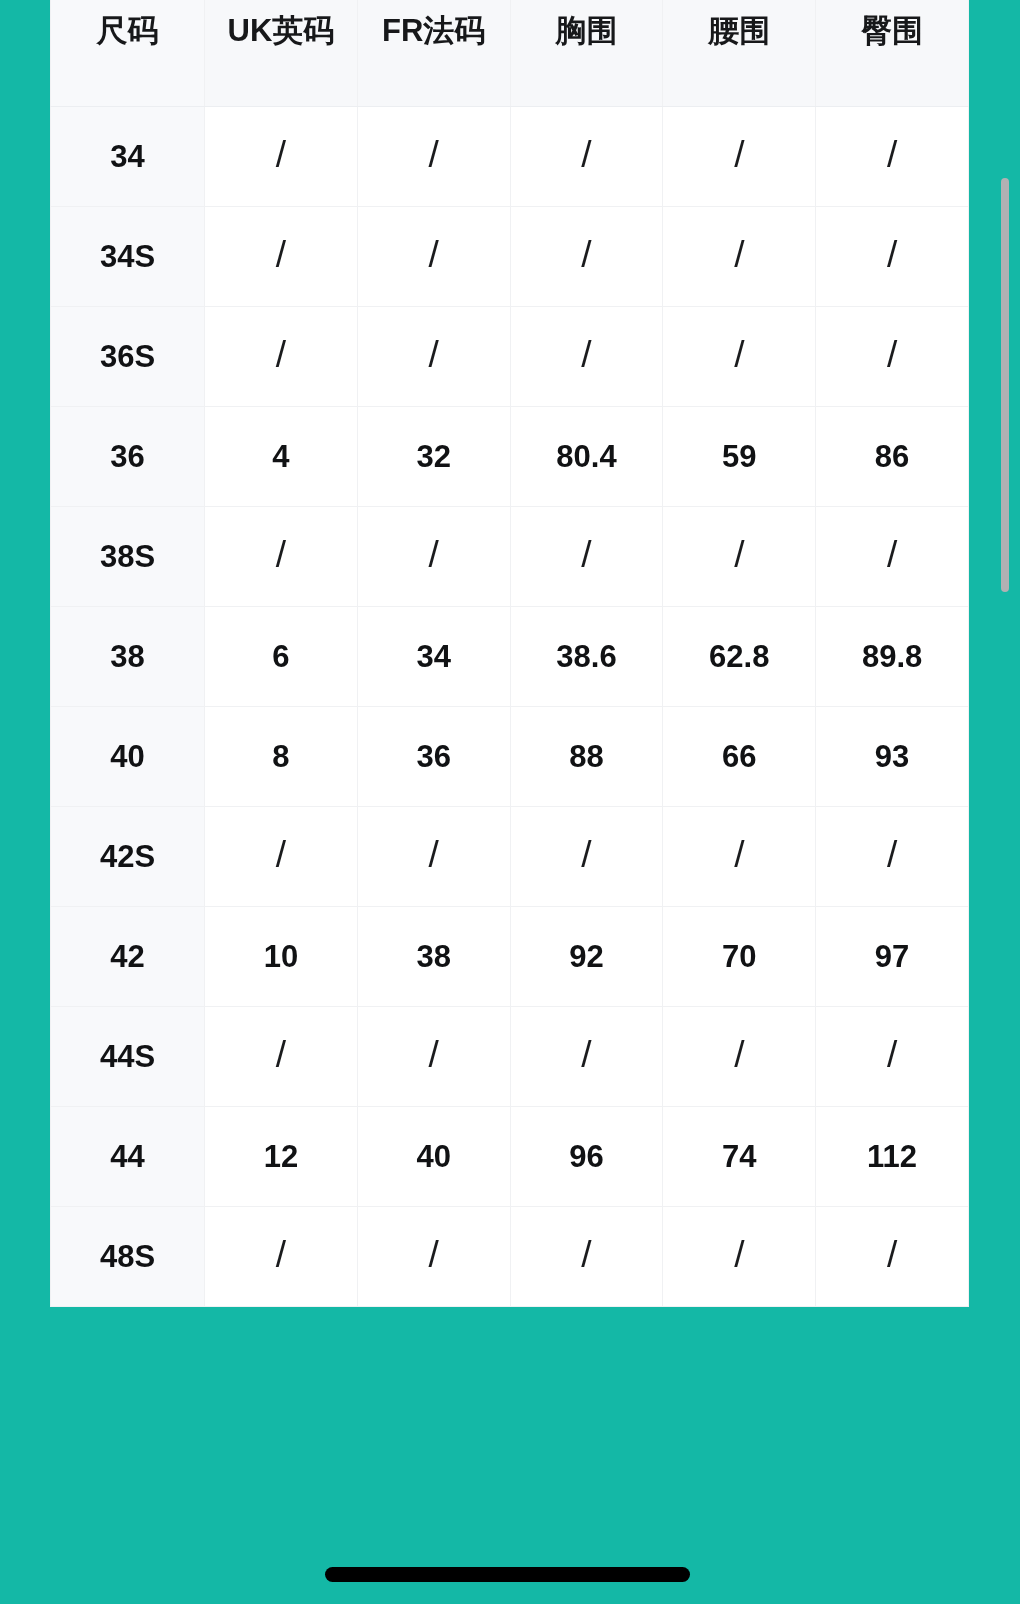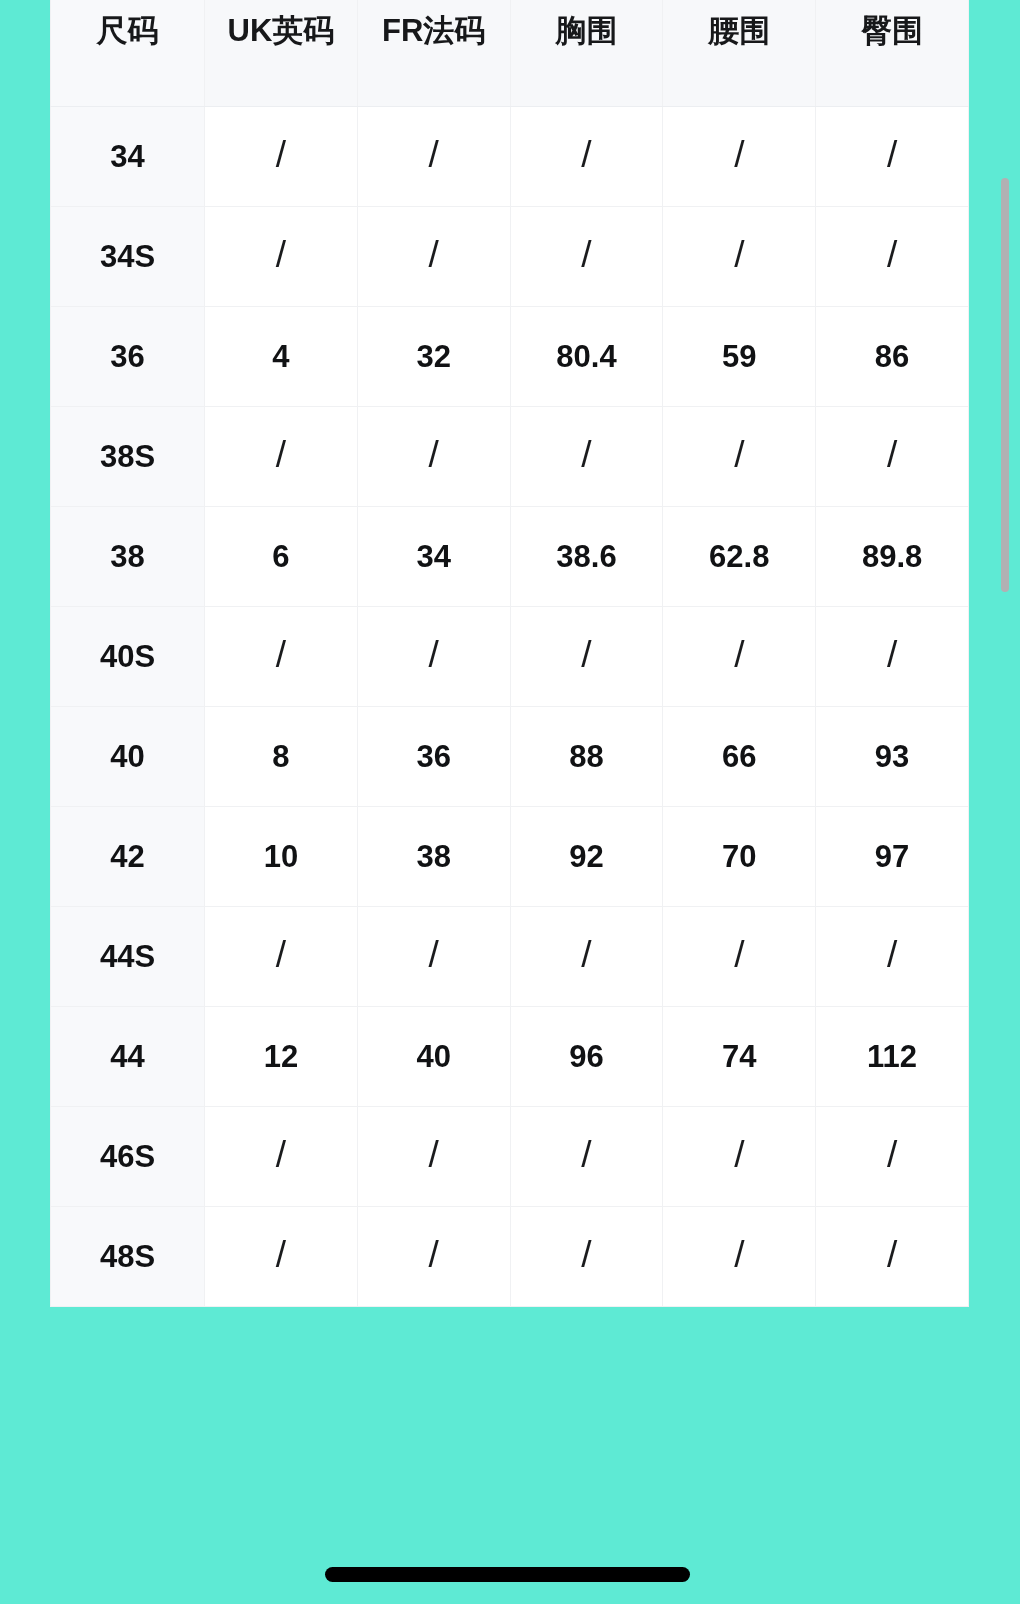--- a/index.html
+++ b/index.html
@@ -16,21 +16,21 @@
   }
 
   
   #size-table-viewport {
     position: absolute;
     left: 0;
     top: 0;
     width: 1020px;
     height: 1604px;
     overflow: hidden;
-    background: #5eead4;
+    background: #14b8a6;
   }
 
   
   #size-table {
     position: absolute;
     left: 50px;
     top: -44px;            
     width: 918px;
     border-collapse: collapse;
     table-layout: fixed;
@@ -147,20 +147,28 @@
         </tr>
         <tr>
           <td>34S</td>
           <td><span class="dash">/</span></td>
           <td><span class="dash">/</span></td>
           <td><span class="dash">/</span></td>
           <td><span class="dash">/</span></td>
           <td><span class="dash">/</span></td>
         </tr>
         <tr>
+          <td>36S</td>
+          <td><span class="dash">/</span></td>
+          <td><span class="dash">/</span></td>
+          <td><span class="dash">/</span></td>
+          <td><span class="dash">/</span></td>
+          <td><span class="dash">/</span></td>
+        </tr>
+        <tr>
           <td>36</td>
           <td>4</td>
           <td>32</td>
           <td>80.4</td>
           <td>59</td>
           <td>86</td>
         </tr>
         <tr>
           <td>38S</td>
           <td><span class="dash">/</span></td>
@@ -171,36 +179,36 @@
         </tr>
         <tr>
           <td>38</td>
           <td>6</td>
           <td>34</td>
           <td>38.6</td>
           <td>62.8</td>
           <td>89.8</td>
         </tr>
         <tr>
-          <td>40S</td>
-          <td><span class="dash">/</span></td>
-          <td><span class="dash">/</span></td>
-          <td><span class="dash">/</span></td>
-          <td><span class="dash">/</span></td>
-          <td><span class="dash">/</span></td>
-        </tr>
-        <tr>
           <td>40</td>
           <td>8</td>
           <td>36</td>
           <td>88</td>
           <td>66</td>
           <td>93</td>
         </tr>
         <tr>
+          <td>42S</td>
+          <td><span class="dash">/</span></td>
+          <td><span class="dash">/</span></td>
+          <td><span class="dash">/</span></td>
+          <td><span class="dash">/</span></td>
+          <td><span class="dash">/</span></td>
+        </tr>
+        <tr>
           <td>42</td>
           <td>10</td>
           <td>38</td>
           <td>92</td>
           <td>70</td>
           <td>97</td>
         </tr>
         <tr>
           <td>44S</td>
           <td><span class="dash">/</span></td>
@@ -211,28 +219,20 @@
         </tr>
         <tr>
           <td>44</td>
           <td>12</td>
           <td>40</td>
           <td>96</td>
           <td>74</td>
           <td>112</td>
         </tr>
         <tr>
-          <td>46S</td>
-          <td><span class="dash">/</span></td>
-          <td><span class="dash">/</span></td>
-          <td><span class="dash">/</span></td>
-          <td><span class="dash">/</span></td>
-          <td><span class="dash">/</span></td>
-        </tr>
-        <tr>
           <td>48S</td>
           <td><span class="dash">/</span></td>
           <td><span class="dash">/</span></td>
           <td><span class="dash">/</span></td>
           <td><span class="dash">/</span></td>
           <td><span class="dash">/</span></td>
         </tr>
       </tbody>
   </table>
 

